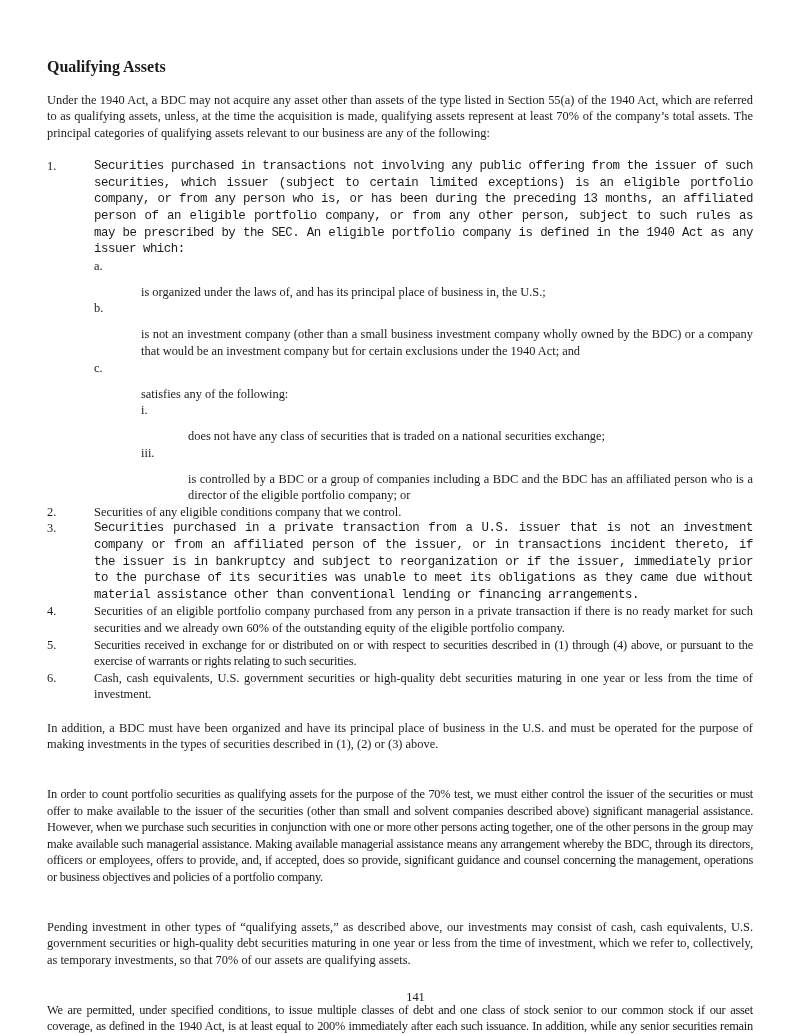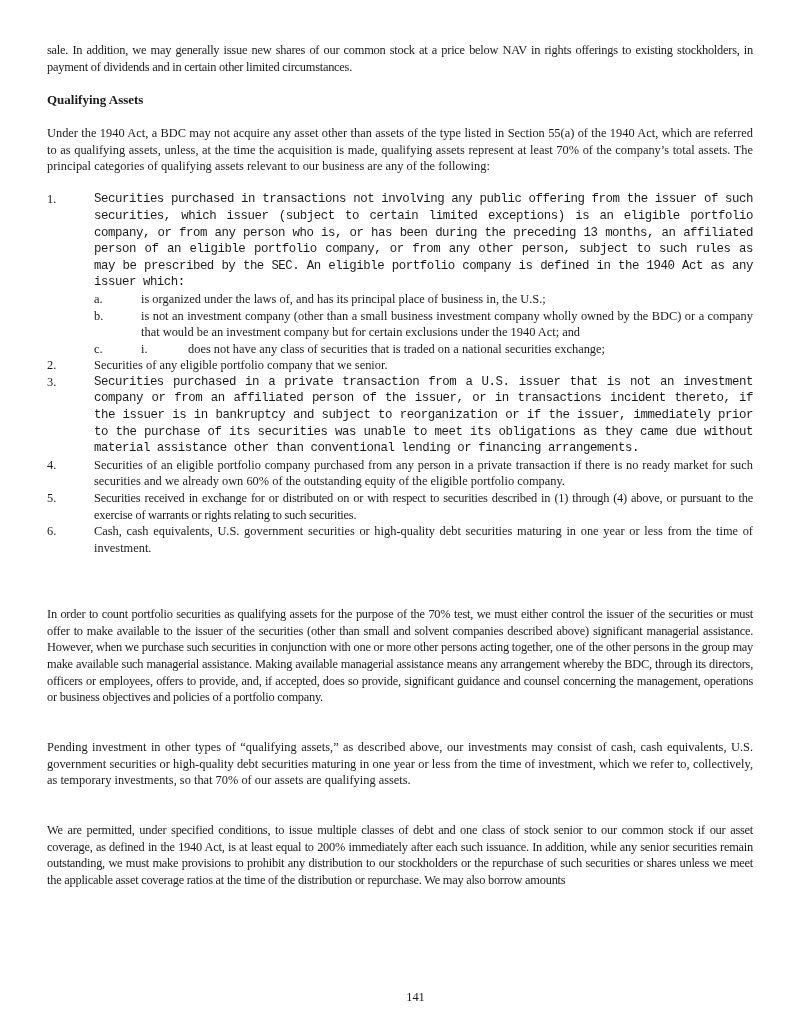--- a/index.html
+++ b/index.html
@@ -6,39 +6,38 @@
   body {
     width: 799px; height: 1034px; overflow: hidden; position: relative;
     font-family: "Liberation Serif", serif; color: #1a1a1a;
   }
   .page {
     position: absolute; left: 47px; top: 42px; width: 706px;
     font-size: 12.4px; line-height: 16.6px;
   }
   p { margin: 0; text-align: justify; }
   .gap { height: 16.6px; }
-  h2 { margin: 0; font-size: 13px; line-height: 16.6px; font-weight: bold; }
+  h2 { margin: 0; font-size: 16px; line-height: 16.6px; font-weight: bold; }
   .item { display: flex; text-align: justify; }
   .num { flex: 0 0 47px; }
   .body { flex: 1; text-align: justify; }
   .sub { display: flex; }
   .snum { flex: 0 0 47px; }
-  .sbody { flex: 1; text-align: justify; }
+  .sbody { flex: 1; text-align: justify; margin-top: 26px; }
   .tight { letter-spacing: -0.25px; }
   .tighter { letter-spacing: -0.45px; font-family: Liberation Mono, monospace; }
   .pagenum {
     position: absolute; left: 16px; width: 799px; top: 990px;
     text-align: center; font-size: 12.4px;
   }
 </style>
 </head>
 <body>
 
 <div class="page">
-  <p class="tight">sale. In addition, we may generally issue new shares of our common stock at a price below NAV in rights offerings to existing stockholders, in payment of dividends and in certain other limited circumstances.</p>
   <div class="gap"></div>
 
   <h2>Qualifying Assets</h2>
   <div class="gap"></div>
   <p>Under the 1940 Act, a BDC may not acquire any asset other than assets of the type listed in Section 55(a) of the 1940 Act, which are referred to as qualifying assets, unless, at the time the acquisition is made, qualifying assets represent at least 70% of the company’s total assets. The principal categories of qualifying assets relevant to our business are any of the following:</p>
   <div class="gap"></div>
 
   <div>
     <div class="item">
       <span class="num">1.</span>
@@ -48,50 +47,56 @@
           <span class="snum">a.</span>
           <span class="sbody">is organized under the laws of, and has its principal place of business in, the U.S.;</span>
         </div>
         <div class="sub">
           <span class="snum">b.</span>
           <span class="sbody">is not an investment company (other than a small business investment company wholly owned by the BDC) or a company that would be an investment company but for certain exclusions under the 1940 Act; and</span>
         </div>
         <div class="sub">
           <span class="snum">c.</span>
           <div class="sbody">
+            <div>satisfies any of the following:</div>
             <div class="sub">
               <span class="snum">i.</span>
               <span class="sbody">does not have any class of securities that is traded on a national securities exchange;</span>
+            </div>
+            <div class="sub">
+              <span class="snum">iii.</span>
+              <span class="sbody">is controlled by a BDC or a group of companies including a BDC and the BDC has an affiliated person who is a director of the eligible portfolio company; or</span>
             </div>
           </div>
         </div>
       </div>
     </div>
     <div class="item">
       <span class="num">2.</span>
-      <span class="body">Securities of any eligible portfolio company that we senior.</span>
+      <span class="body">Securities of any eligible conditions company that we control.</span>
     </div>
     <div class="item">
       <span class="num">3.</span>
       <span class="body tighter">Securities purchased in a private transaction from a U.S. issuer that is not an investment company or from an affiliated person of the issuer, or in transactions incident thereto, if the issuer is in bankruptcy and subject to reorganization or if the issuer, immediately prior to the purchase of its securities was unable to meet its obligations as they came due without material assistance other than conventional lending or financing arrangements.</span>
     </div>
     <div class="item">
       <span class="num">4.</span>
       <span class="body">Securities of an eligible portfolio company purchased from any person in a private transaction if there is no ready market for such securities and we already own 60% of the outstanding equity of the eligible portfolio company.</span>
     </div>
     <div class="item">
       <span class="num">5.</span>
       <span class="body tight">Securities received in exchange for or distributed on or with respect to securities described in (1) through (4) above, or pursuant to the exercise of warrants or rights relating to such securities.</span>
     </div>
     <div class="item">
       <span class="num">6.</span>
       <span class="body">Cash, cash equivalents, U.S. government securities or high-quality debt securities maturing in one year or less from the time of investment.</span>
     </div>
   </div>
   <div class="gap"></div>
+  <p>In addition, a BDC must have been organized and have its principal place of business in the U.S. and must be operated for the purpose of making investments in the types of securities described in (1), (2) or (3) above.</p>
   <div class="gap"></div>
 
   <div class="gap"></div>
   <p class="tight">In order to count portfolio securities as qualifying assets for the purpose of the 70% test, we must either control the issuer of the securities or must offer to make available to the issuer of the securities (other than small and solvent companies described above) significant managerial assistance. However, when we purchase such securities in conjunction with one or more other persons acting together, one of the other persons in the group may make available such managerial assistance. Making available managerial assistance means any arrangement whereby the BDC, through its directors, officers or employees, offers to provide, and, if accepted, does so provide, significant guidance and counsel concerning the management, operations or business objectives and policies of a portfolio company.</p>
   <div class="gap"></div>
 
   <div class="gap"></div>
   <p>Pending investment in other types of “qualifying assets,” as described above, our investments may consist of cash, cash equivalents, U.S. government securities or high-quality debt securities maturing in one year or less from the time of investment, which we refer to, collectively, as temporary investments, so that 70% of our assets are qualifying assets.</p>
   <div class="gap"></div>
 

